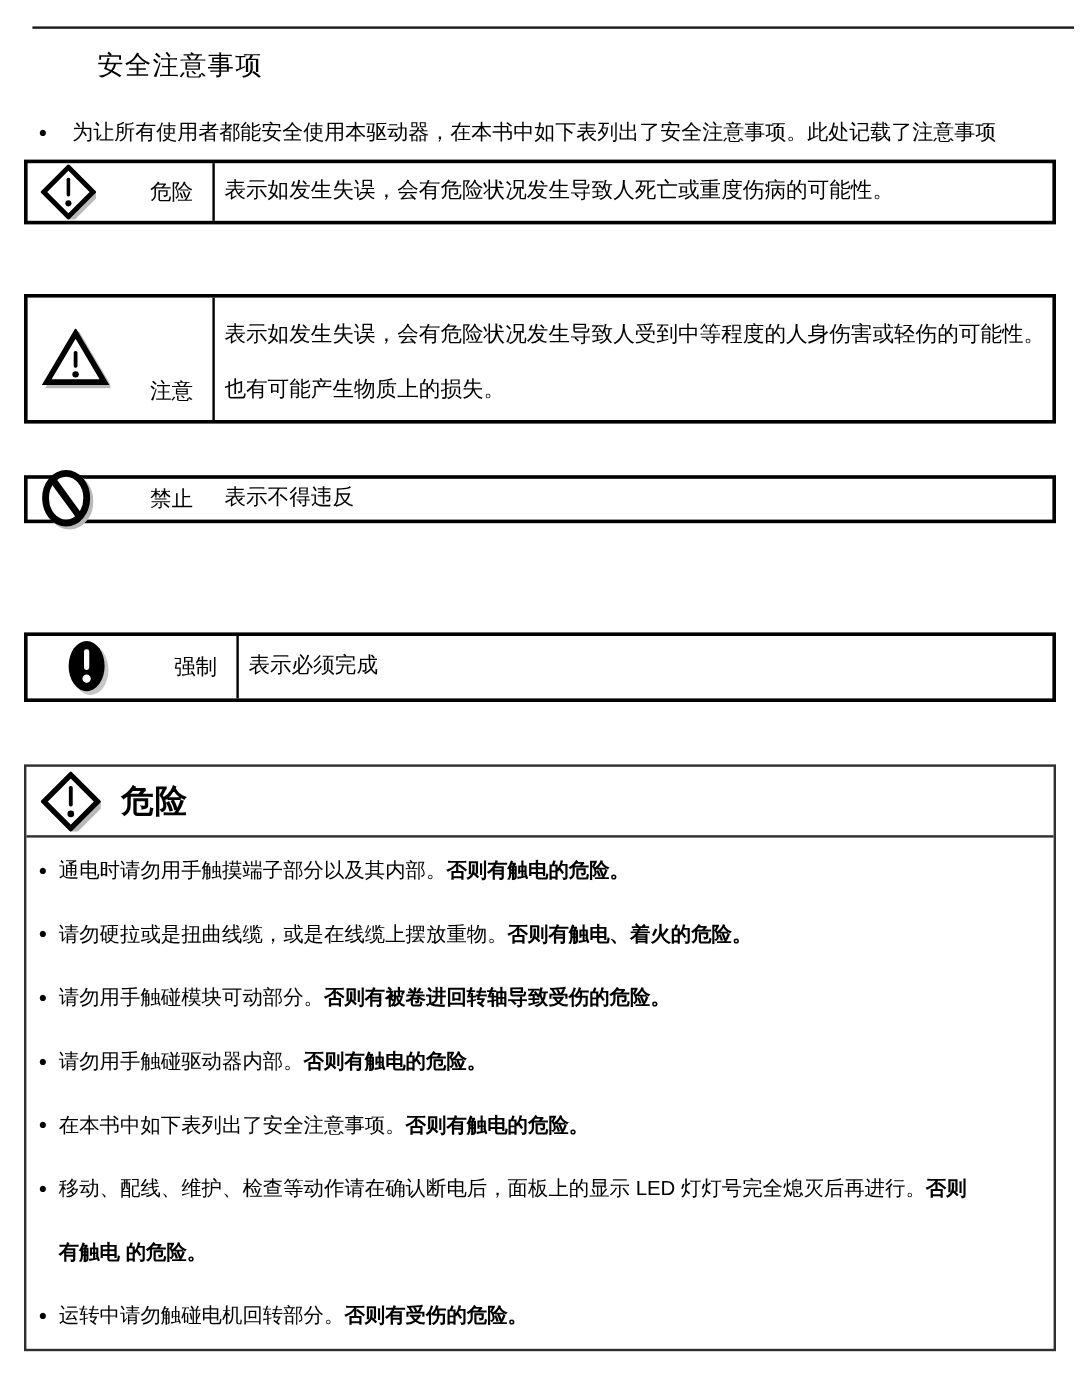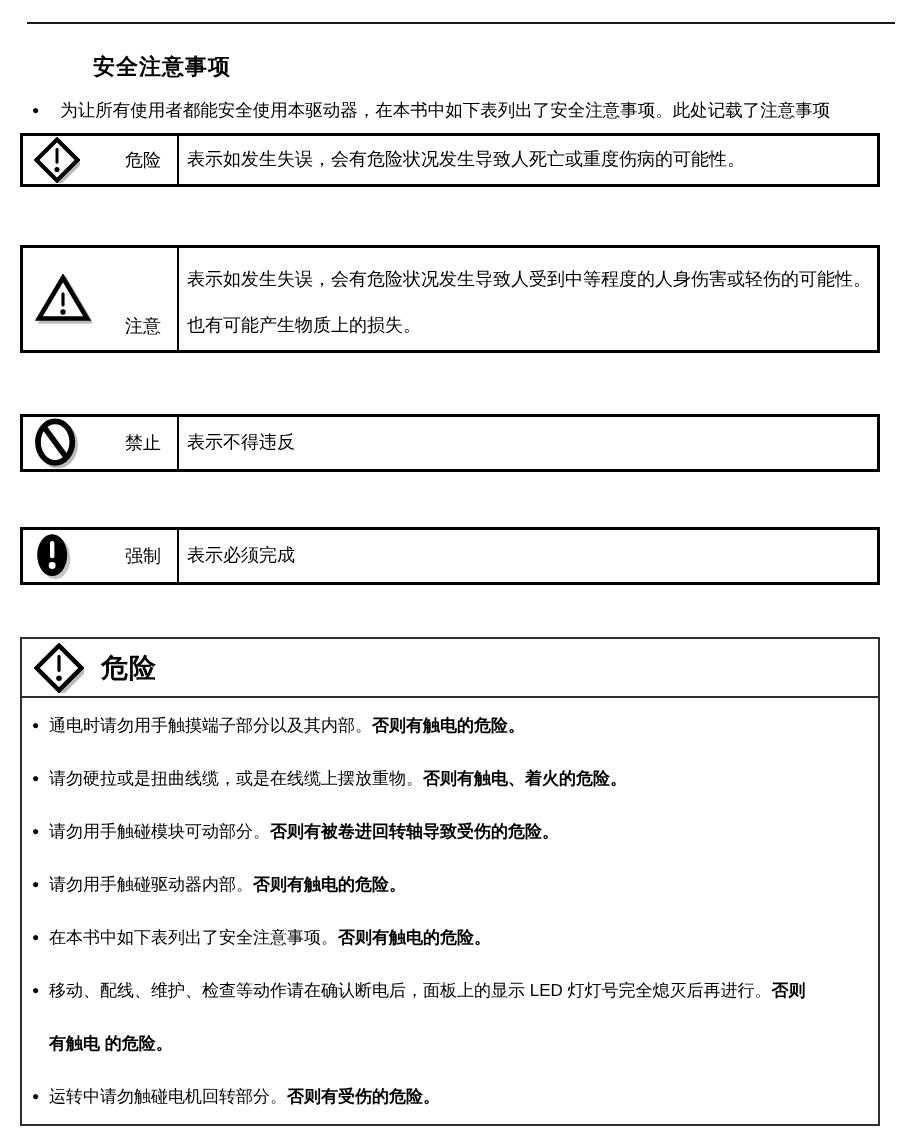--- a/index.html
+++ b/index.html
@@ -8,39 +8,39 @@
     width:900px;height:1148px;
     background:#ffffff;
     font-family:"Liberation Sans","DejaVu Sans",sans-serif;
     color:#000;
     overflow:hidden;
   }
   .top-rule{
     position:absolute;left:27px;top:22px;width:868px;height:2px;background:#1a1a1a;
   }
   .title{
-    position:absolute;left:77px;top:36px;margin:16px;
-    font-size:22px;font-weight:700;letter-spacing:1px;
+    position:absolute;left:77px;top:36px;margin:4px;
+    font-size:22px;font-weight:400;letter-spacing:1px;
   }
   .intro{
     position:absolute;left:32px;top:98px;width:860px;
     font-size:17.5px;white-space:nowrap;
   }
   .intro .marker{font-size:12px;vertical-align:2px;margin-right:21px;}
 
   
   .legend{
     position:absolute;left:20px;width:860px;
     border:3px solid #000;background:#fff;
     display:flex;box-sizing:border-box;
   }
   .row1{top:133px;height:54px;}
   .row2{top:245px;height:108px;}
-  .row3{top:414px;height:58px;}
-  .row4{top:527px;height:58px;}
+  .row3{top:396px;height:40px;align-items:center;}
+  .row4{top:527px;height:58px;padding-left:20px;}
   .cell-left{
     position:relative;width:154px;flex:0 0 154px;
     border-right:2px solid #000;
   }
   .legend-icon{
     position:absolute;left:11px;top:50%;transform:translateY(-50%);
     line-height:0;
   }
   .legend-label{
     position:absolute;right:16px;top:50%;transform:translateY(-50%);

